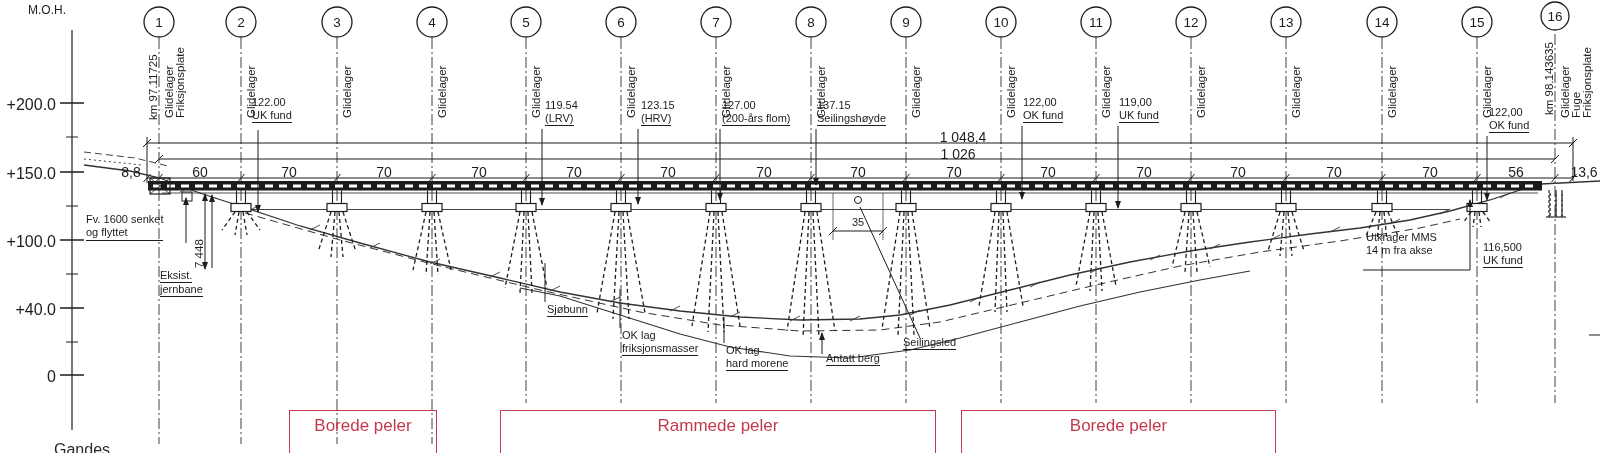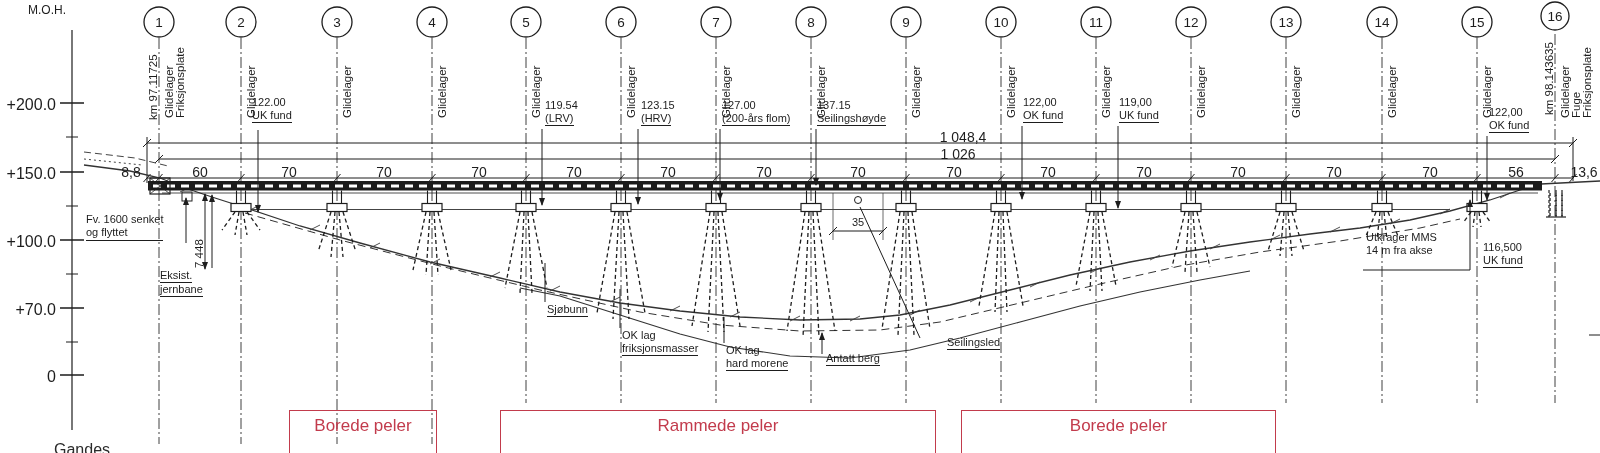--- a/index.html
+++ b/index.html
@@ -236,21 +236,21 @@
     <path d="M829,235 L837,227 M879,235 L887,227"></path>
     <line x1="1589" y1="335" x2="1600" y2="335"></line>
   </g>
 </svg>
 
 <div class="txt" style="left:28px;top:4px;font-size:12px;">M.O.H.</div>
 
 <div class="elev" style="left:6px;top:96px;">+200.0</div>
 <div class="elev" style="left:6px;top:165px;">+150.0</div>
 <div class="elev" style="left:6px;top:233px;">+100.0</div>
-<div class="elev" style="left:6px;top:301px;">+70.0</div>
+<div class="elev" style="left:6px;top:301px;">+40.0</div>
 <div class="elev" style="left:6px;top:368px;">0</div>
 
 <div class="span-num" style="left:131px;top:164px;">8,8</div>
 <div class="span-num" style="left:200px;top:164px;">60</div>
 <div class="span-num" style="left:289px;top:164px;">70</div>
 <div class="span-num" style="left:384px;top:164px;">70</div>
 <div class="span-num" style="left:479px;top:164px;">70</div>
 <div class="span-num" style="left:574px;top:164px;">70</div>
 <div class="span-num" style="left:668px;top:164px;">70</div>
 <div class="span-num" style="left:764px;top:164px;">70</div>
@@ -319,21 +319,21 @@
   <span>OK lag</span><br>
   <span class="u">friksjonsmasser</span>
 </div>
 <div class="txt" style="left:726px;top:344px;">
   <span>OK lag</span><br>
   <span class="u">hard morene</span>
 </div>
 <div class="txt" style="left:826px;top:352px;">
   <span class="u">Antatt berg</span>
 </div>
-<div class="txt" style="left:903px;top:336px;margin-left:44px;">
+<div class="txt" style="left:903px;top:336px;">
   <span class="u">Seilingsled</span>
 </div>
 <div class="txt c" style="left:858px;top:216px;">35</div>
 <div class="txt" style="left:1366px;top:231px;">
   <span>Utkrager MMS</span><br>
   <span>14 m fra akse</span>
 </div>
 
 <div class="zone" style="left:289px;top:410px;width:148px;">
   <span>Borede peler</span>

